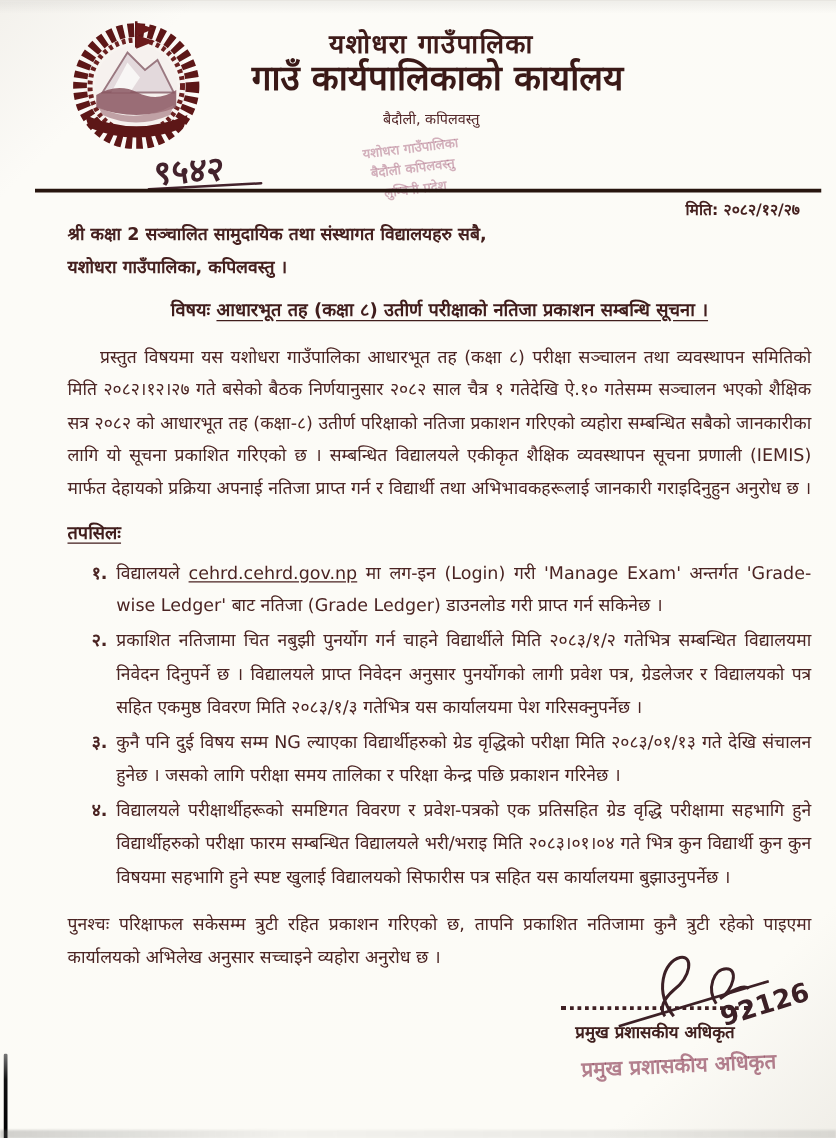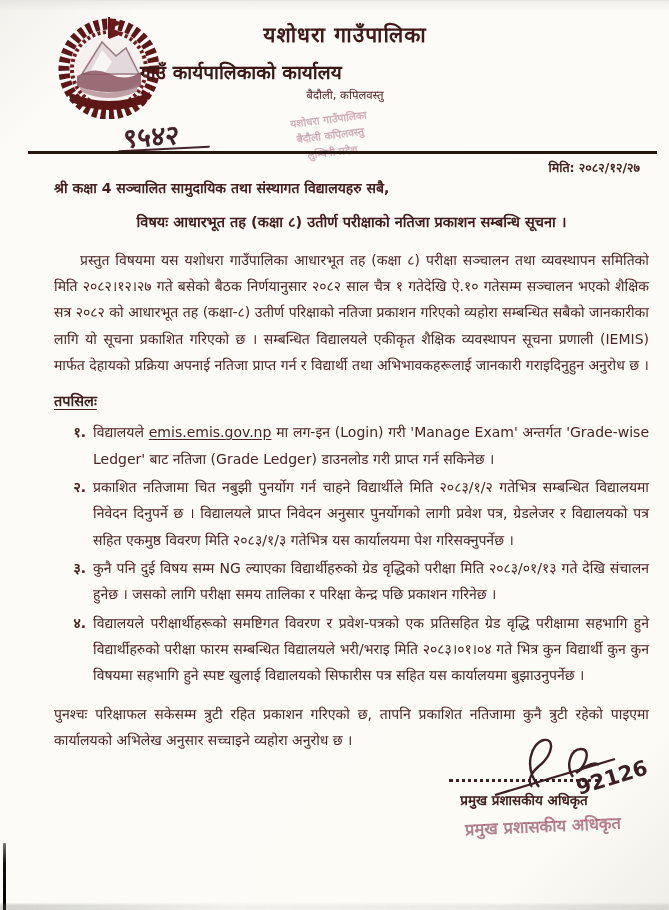--- a/index.html
+++ b/index.html
@@ -8,39 +8,39 @@
     position:relative; width:669px; height:910px; margin:1px auto;
     background: linear-gradient(135deg,#f3f1ec 0%, #fcfbf7 10%, #fcfbf6 88%, #f0eee8 100%);
     font-family:"DejaVu Sans", sans-serif;
     color:#4a2322;
     overflow:hidden;
   }
   
   .emblem { position:absolute; left:44px; top:10px; width:130px; height:108px; }
   .h-municipality { position:absolute; top:19px; left:170px; width:350px; text-align:center;
     font-size:21px; font-weight:bold; color:#3e1b19; letter-spacing:1px; }
-  .h-office { position:absolute; top:58px; left:140px; width:420px; text-align:left;
-    font-size:19px; font-weight:bold; color:#3a1917; }
+  .h-office { position:absolute; top:41px; left:140px; width:420px; text-align:center;
+    font-size:28px; font-weight:bold; color:#3a1917; }
   .h-addr { position:absolute; left:170px; width:350px; text-align:center;
     font-size:11.5px; font-weight:normal; color:#54282a; }
   .h-addr1 { top:86px; } .h-addr2 { top:101px; }
   .h-stamp { position:absolute; left:292px; top:110px; transform:rotate(-7deg);
     color:rgba(152,72,104,0.42); font-size:10.5px; font-weight:bold; line-height:1.55; text-align:center; }
   .ref-block { position:absolute; left:55px; top:109px; font-size:11.5px; font-weight:bold; line-height:1.85; }
   .dispatch-value { position:absolute; left:123px; top:116px; font-size:27px; font-weight:bold;
     color:#43222c; transform:rotate(-4deg) skewX(-6deg); border-bottom:0; }
   .dispatch-underline { position:absolute; left:118px; top:147px; width:92px; height:2px;
     background:#43222c; transform:rotate(-3deg); border-radius:2px; }
   .head-rule { position:absolute; left:28px; right:12px; top:150px; height:3px; background:#27150f; }
   .date-line { position:absolute; right:29px; top:158px; font-size:12.5px; font-weight:bold; color:#452120; }
   
   .body { position:absolute; left:54px; right:20px; top:174px; font-size:14px; line-height:1.88; }
   .addr-line1, .addr-line2 { font-weight:bold; color:#45201f; }
   .subject-row { text-align:center; margin-top:8px; margin-bottom:10px; font-weight:bold; color:#401d1c; font-size:14.5px; }
-  .subject-text { text-underline-offset:3px;text-align:right; }
+  .subject-text { text-decoration:underline; text-underline-offset:3px;text-align:right; }
   .para { text-align:justify; text-indent:26px; color:#4b2423; }
   .tapasil-heading { margin-top:10px; font-weight:bold; font-size:14.5px; color:#401d1c;
     text-decoration:underline; text-underline-offset:3px; }
   .tapasil-list { margin-top:4px; padding-left:14px; }
   .item { display:flex; gap:7px; margin-bottom:2px; }
   .item-num { flex:none; width:18px; text-align:right; font-weight:bold; }
   .item-text { flex:1; text-align:justify; }
   .link { text-decoration:underline; text-underline-offset:2px; }
   .postscript { margin-top:12px; text-align:justify; color:#4b2423; }
   
@@ -93,35 +93,36 @@
     <div>लुम्बिनी प्रदेश</div>
   </div>
 
   <div class="dispatch-value">९५४२</div>
   <div class="dispatch-underline"></div>
 
   <div class="head-rule"></div>
   <div class="date-line">मिति: २०८२/१२/२७</div>
 
   <div class="body">
-    <div class="addr-line1">श्री कक्षा 4 सञ्चालित सामुदायिक तथा संस्थागत विद्यालयहरु सबै,</div>
+    <div class="addr-line1">श्री कक्षा 2 सञ्चालित सामुदायिक तथा संस्थागत विद्यालयहरु सबै,</div>
+    <div class="addr-line2">यशोधरा गाउँपालिका, कपिलवस्तु ।</div>
 
     <div class="subject-row">
       <span>विषयः</span>
       <span class="subject-text">आधारभूत तह (कक्षा ८) उतीर्ण परीक्षाको नतिजा प्रकाशन सम्बन्धि सूचना ।</span>
     </div>
 
     <div class="para">प्रस्तुत विषयमा यस यशोधरा गाउँपालिका आधारभूत तह (कक्षा ८) परीक्षा सञ्चालन तथा व्यवस्थापन समितिको मिति २०८२।१२।२७ गते बसेको बैठक निर्णयानुसार २०८२ साल चैत्र १ गतेदेखि ऐ.१० गतेसम्म सञ्चालन भएको शैक्षिक सत्र २०८२ को आधारभूत तह (कक्षा-८) उतीर्ण परिक्षाको नतिजा प्रकाशन गरिएको व्यहोरा सम्बन्धित सबैको जानकारीका लागि यो सूचना प्रकाशित गरिएको छ । सम्बन्धित विद्यालयले एकीकृत शैक्षिक व्यवस्थापन सूचना प्रणाली (IEMIS) मार्फत देहायको प्रक्रिया अपनाई नतिजा प्राप्त गर्न र विद्यार्थी तथा अभिभावकहरूलाई जानकारी गराइदिनुहुन अनुरोध छ ।</div>
 
     <div class="tapasil-heading">तपसिलः</div>
 
     <div class="tapasil-list">
       <div class="item">
         <span class="item-num">१.</span>
-        <span class="item-text"><span>विद्यालयले </span><span class="link">emis.emis.gov.np</span><span> मा लग-इन (Login) गरी 'Manage Exam' अन्तर्गत 'Grade-wise Ledger' बाट नतिजा (Grade Ledger) डाउनलोड गरी प्राप्त गर्न सकिनेछ ।</span></span>
+        <span class="item-text"><span>विद्यालयले </span><span class="link">cehrd.cehrd.gov.np</span><span> मा लग-इन (Login) गरी 'Manage Exam' अन्तर्गत 'Grade-wise Ledger' बाट नतिजा (Grade Ledger) डाउनलोड गरी प्राप्त गर्न सकिनेछ ।</span></span>
       </div>
       <div class="item">
         <span class="item-num">२.</span>
         <span class="item-text">प्रकाशित नतिजामा चित नबुझी पुनर्योग गर्न चाहने विद्यार्थीले मिति २०८३/१/२ गतेभित्र सम्बन्धित विद्यालयमा निवेदन दिनुपर्ने छ । विद्यालयले प्राप्त निवेदन अनुसार पुनर्योगको लागी प्रवेश पत्र, ग्रेडलेजर र विद्यालयको पत्र सहित एकमुष्ठ विवरण मिति २०८३/१/३ गतेभित्र यस कार्यालयमा पेश गरिसक्नुपर्नेछ ।</span>
       </div>
       <div class="item">
         <span class="item-num">३.</span>
         <span class="item-text">कुनै पनि दुई विषय सम्म NG ल्याएका विद्यार्थीहरुको ग्रेड वृद्धिको परीक्षा मिति २०८३/०१/१३ गते देखि संचालन हुनेछ । जसको लागि परीक्षा समय तालिका र परिक्षा केन्द्र पछि प्रकाशन गरिनेछ ।</span>
       </div>
       <div class="item">

